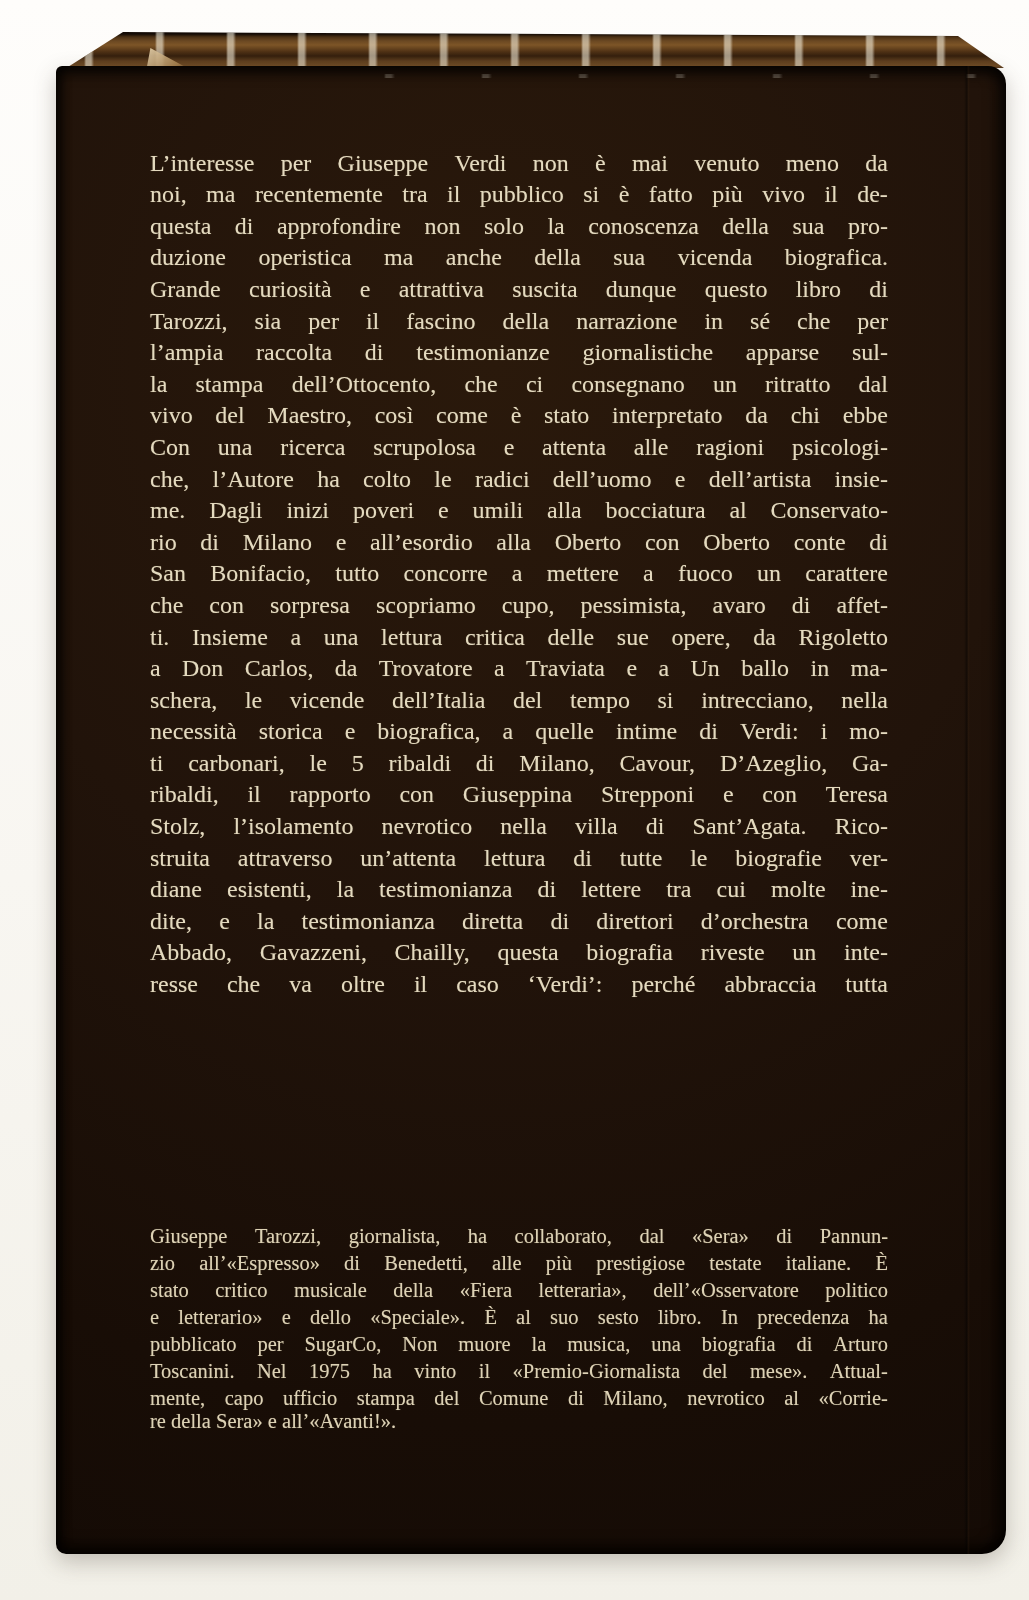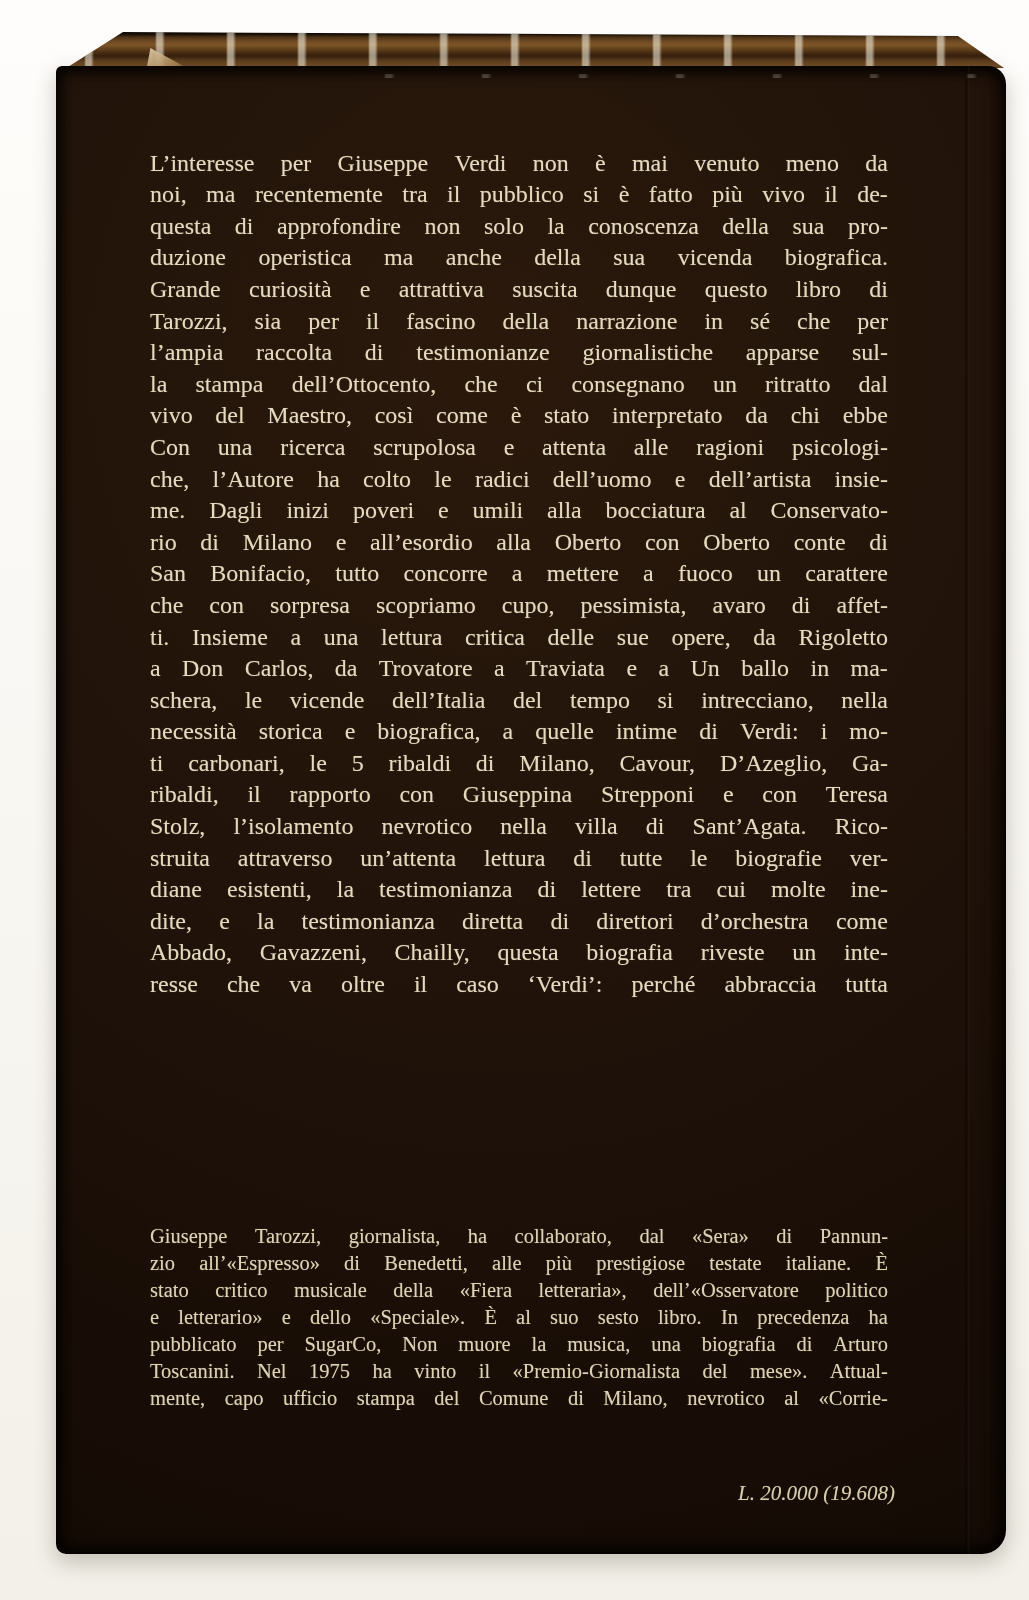--- a/index.html
+++ b/index.html
@@ -116,17 +116,17 @@
   </div>
 
   <div class="textblock bio">
       <div class="line"><span><span>Giuseppe</span></span><span><span>Tarozzi,</span></span><span><span>giornalista,</span></span><span><span>ha</span></span><span><span>collaborato,</span></span><span><span>dal</span></span><span><span>«Sera»</span></span><span><span>di</span></span><span><span>Pannun-</span></span></div>
       <div class="line"><span><span>zio</span></span><span><span>all’«Espresso»</span></span><span><span>di</span></span><span><span>Benedetti,</span></span><span><span>alle</span></span><span><span>più</span></span><span><span>prestigiose</span></span><span><span>testate</span></span><span><span>italiane.</span></span><span><span>È</span></span></div>
       <div class="line"><span><span>stato</span></span><span><span>critico</span></span><span><span>musicale</span></span><span><span>della</span></span><span><span>«Fiera</span></span><span><span>letteraria»,</span></span><span><span>dell’«Osservatore</span></span><span><span>politico</span></span></div>
       <div class="line"><span><span>e</span></span><span><span>letterario»</span></span><span><span>e</span></span><span><span>dello</span></span><span><span>«Speciale».</span></span><span><span>È</span></span><span><span>al</span></span><span><span>suo</span></span><span><span>sesto</span></span><span><span>libro.</span></span><span><span>In</span></span><span><span>precedenza</span></span><span><span>ha</span></span></div>
       <div class="line"><span><span>pubblicato</span></span><span><span>per</span></span><span><span>SugarCo,</span></span><span><span class="it">Non</span></span><span><span class="it">muore</span></span><span><span class="it">la</span></span><span><span class="it">musica</span><span>,</span></span><span><span>una</span></span><span><span>biografia</span></span><span><span>di</span></span><span><span>Arturo</span></span></div>
       <div class="line"><span><span>Toscanini.</span></span><span><span>Nel</span></span><span><span>1975</span></span><span><span>ha</span></span><span><span>vinto</span></span><span><span>il</span></span><span><span>«Premio-Giornalista</span></span><span><span>del</span></span><span><span>mese».</span></span><span><span>Attual-</span></span></div>
       <div class="line"><span><span>mente,</span></span><span><span>capo</span></span><span><span>ufficio</span></span><span><span>stampa</span></span><span><span>del</span></span><span><span>Comune</span></span><span><span>di</span></span><span><span>Milano,</span></span><span><span>nevrotico</span></span><span><span>al</span></span><span><span>«Corrie-</span></span></div>
+      <div class="line last"><span>re della Sera» e all’«Avanti!».</span></div>
     </div>
 
-  <div class="price">L. 20.000 (19.608)</div>
 
 </div>
 
 </body></html>

